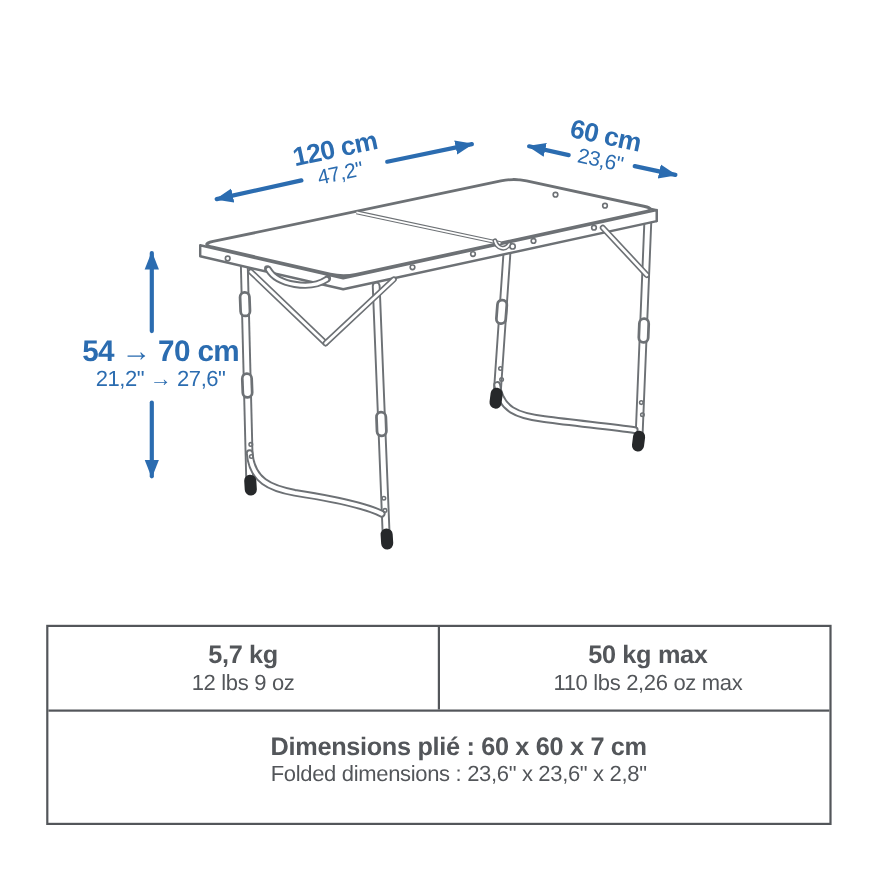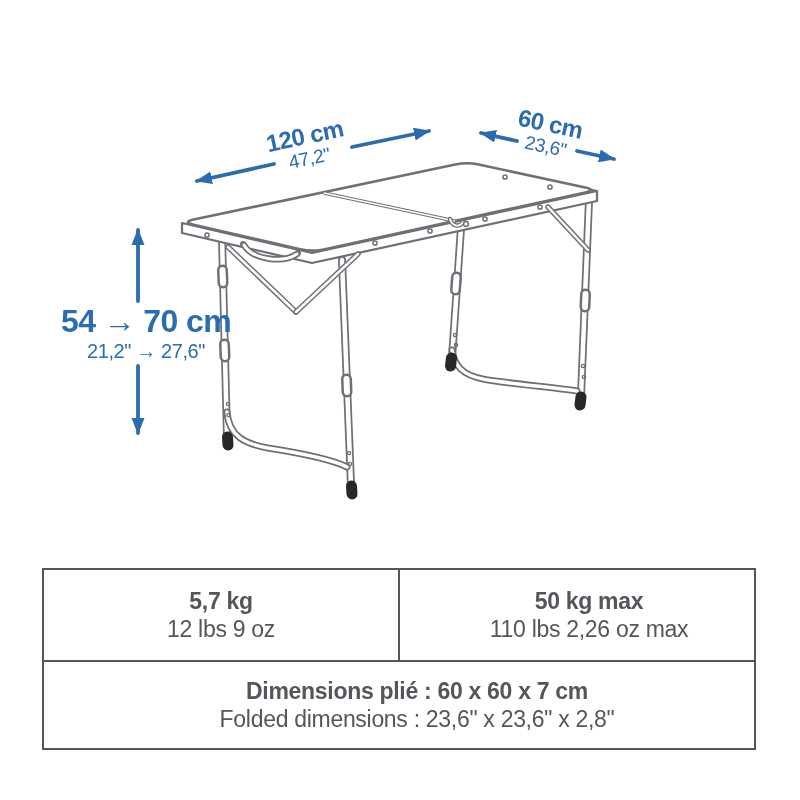--- a/index.html
+++ b/index.html
@@ -7,33 +7,33 @@
   .stage { position:relative; width:800px; height:800px; background:#fff; overflow:hidden; }
 
   svg.illu { position:absolute; left:0; top:0; }
 
   .dim { position:absolute; color:#2b6cb0; text-align:center; }
   .dim .m { font-weight:700; font-size:24px; line-height:1.05; letter-spacing:-0.6px; }
   .dim .i { font-weight:400; font-size:19px; line-height:1.2; letter-spacing:-0.4px; }
   #dim-120 { left:227px; top:123px; width:160px; transform:rotate(-12deg); }
   #dim-60  { left:468px; top:111px; width:160px; transform:rotate(12deg); }
   #dim-h   { left:51px;  top:305px; width:190px; }
-  #dim-h .m { font-size:32px; }
+  #dim-h .m { font-size:27px; }
   #dim-h .i { font-size:20px; }
 
   .spec-table { position:absolute; left:42px; top:568px; width:714px; height:182px;
                 border:2px solid #53565a; box-sizing:border-box; color:#53565a; }
-  .spec-row-top { display:flex; height:92px; border-bottom:2px solid #53565a; box-sizing:border-box; }
+  .spec-row-top { display:flex; height:77px; border-bottom:2px solid #53565a; box-sizing:border-box; }
   .spec-row-bottom { display:flex; height:86px;padding-left:36px; }
   .cell { display:flex; flex-direction:column; justify-content:center; align-items:center; }
   .cell-weight { width:356px; border-right:2px solid #53565a; box-sizing:border-box; }
   .cell-load { flex:1;padding-left:24px; }
   .cell-folded { flex:1; }
   .spec-m { font-weight:700; font-size:23px; line-height:1.22; letter-spacing:-0.3px; }
-  .spec-i { font-weight:400; font-size:23px; line-height:1.22; letter-spacing:-0.3px; }
+  .spec-i { font-weight:400; font-size:20px; line-height:1.22; letter-spacing:-0.3px; }
 </style>
 </head>
 <body>
 
 <div class="stage">
 
   <svg class="illu" width="800" height="560" viewBox="0 0 800 560">
     <defs>
       <marker id="arrowhead" markerUnits="userSpaceOnUse" markerWidth="20" markerHeight="16" refX="15" refY="7" orient="auto">
         <path d="M0,0.5 L16.5,7 L0,13.5 Z" fill="#2b6cb0"></path>

